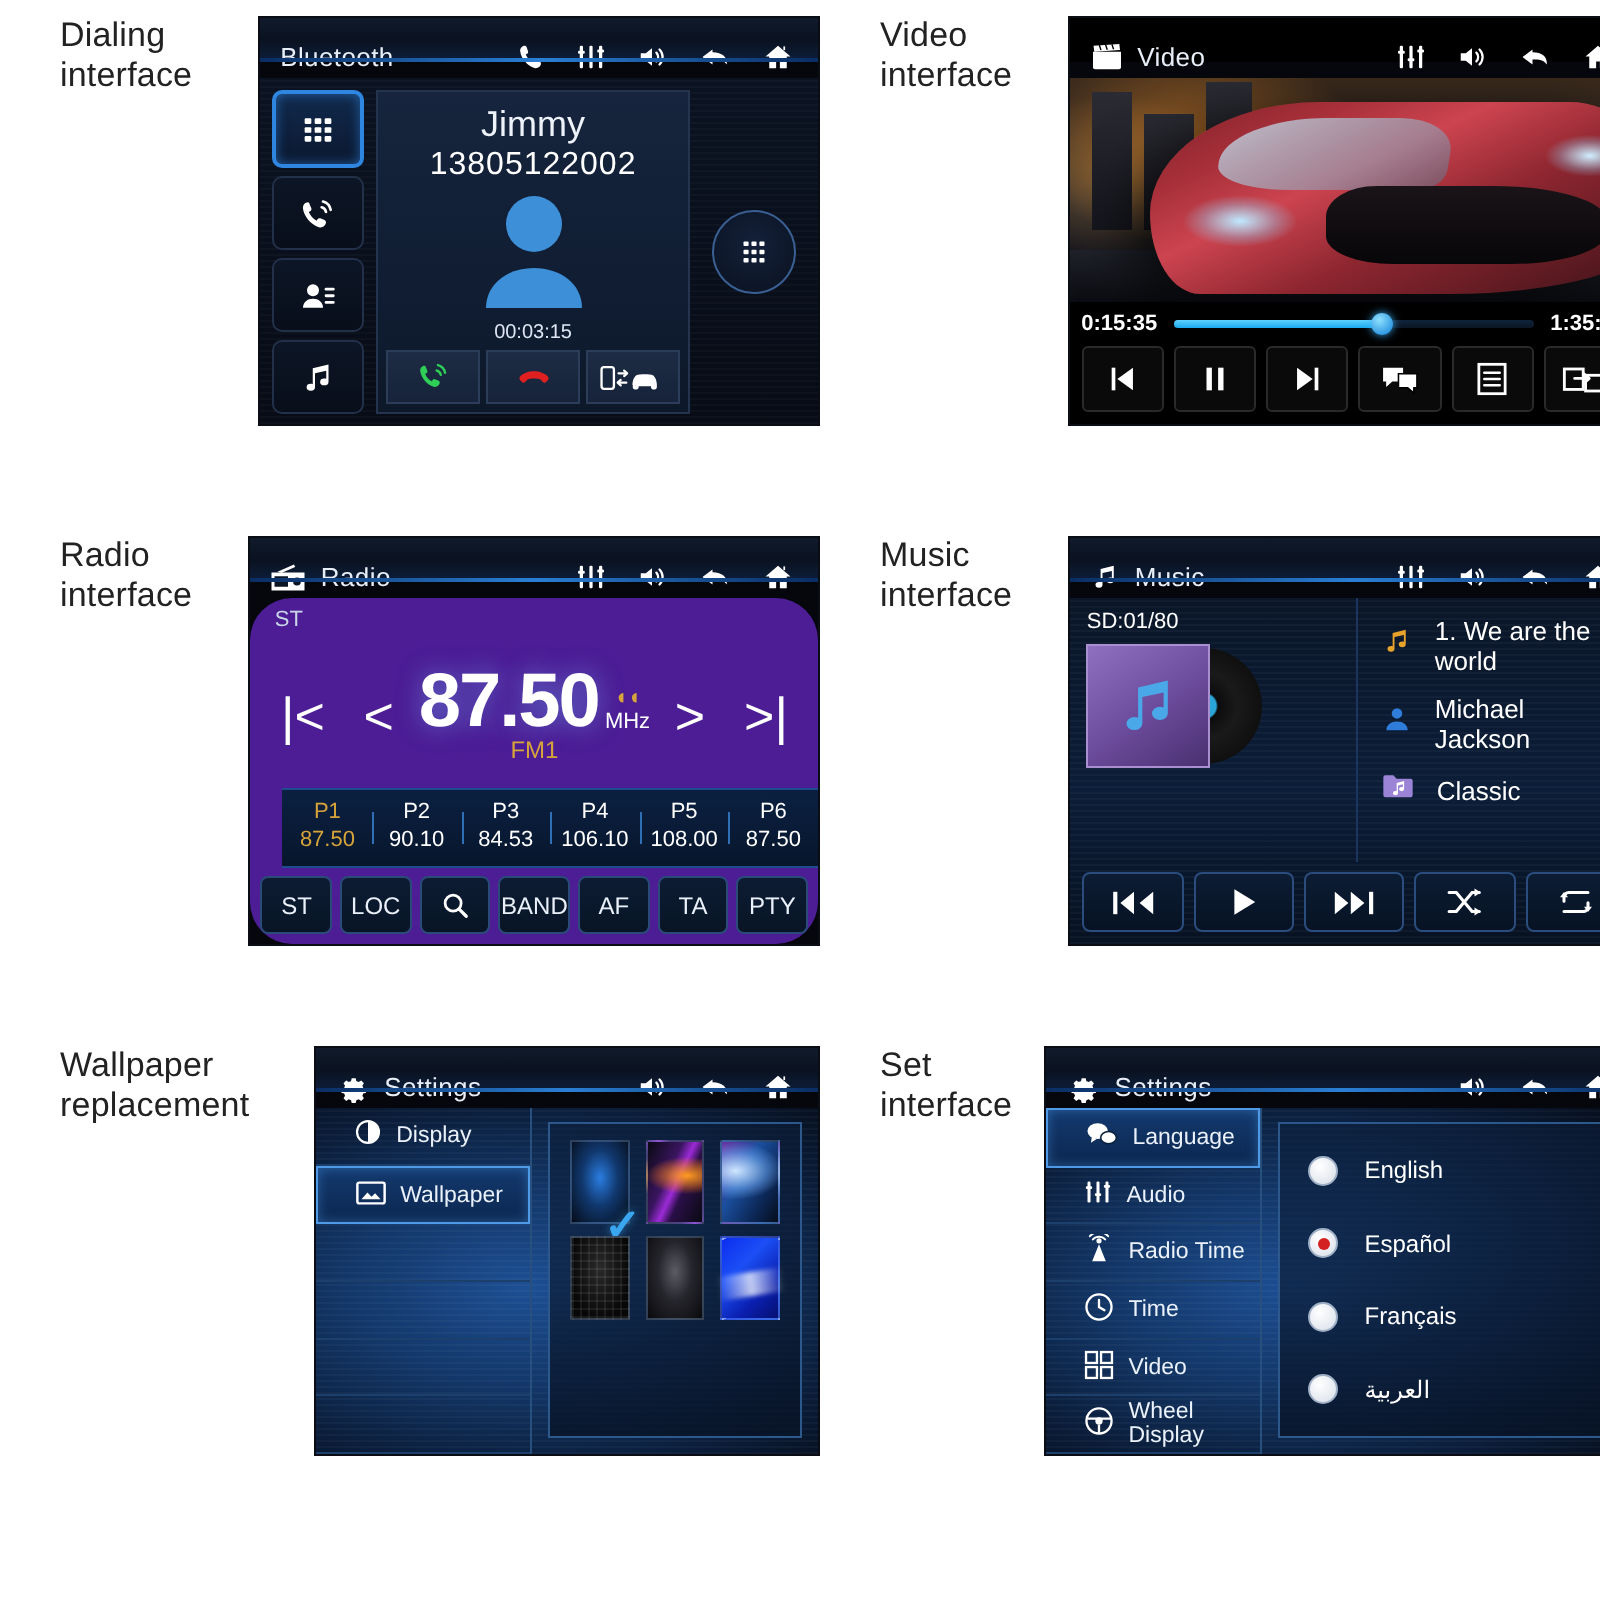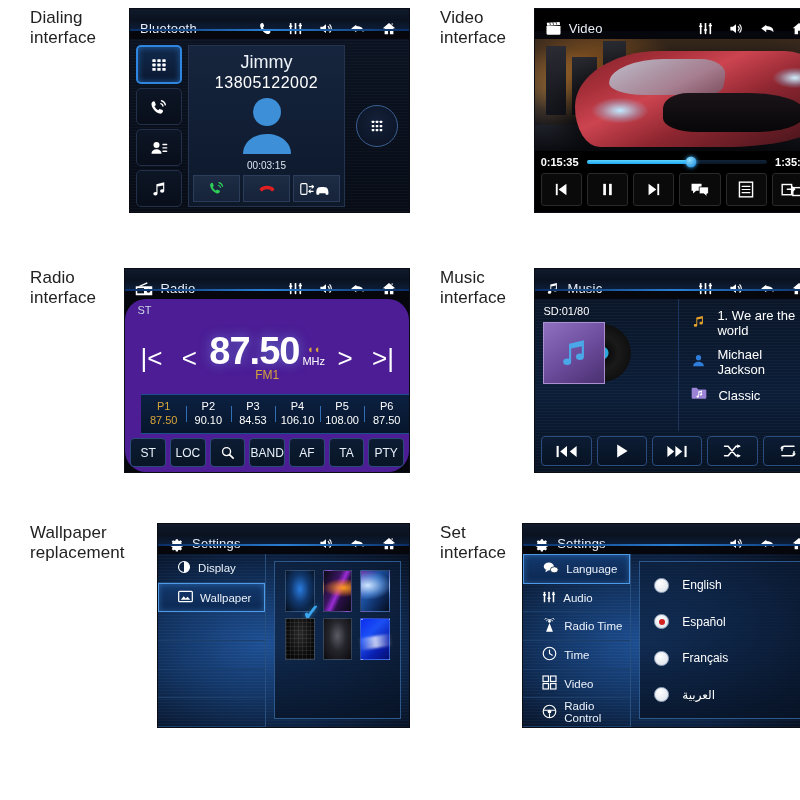--- a/index.html
+++ b/index.html
@@ -927,21 +927,21 @@
                   <rect x="12.5" y="12.5" width="8" height="8" stroke="#fff" stroke-width="1.7" fill="none"></rect>
                 </svg></span>
             <span>Video</span>
           </div>
           <div class="set-item">
             <span><svg width="15" height="15" viewBox="0 0 22 22">
                   <circle cx="11" cy="11" r="9.2" stroke="#fff" stroke-width="1.7" fill="none"></circle>
                   <circle cx="11" cy="11" r="2.7" fill="#fff"></circle>
                   <path d="M2.4 9.2h17.2M11 13.7V20.2" stroke="#fff" stroke-width="1.7"></path>
                 </svg></span>
-            <span>Radio Control</span>
+            <span>Wheel Display</span>
           </div>
         </div>
         <div class="set-pane">
           <div class="pane-box">
             <div class="lang-row">
               <span class="radio-circ"></span>
               <span class="lang-txt">English</span>
             </div>
             <div class="lang-row">
               <span class="radio-circ">

